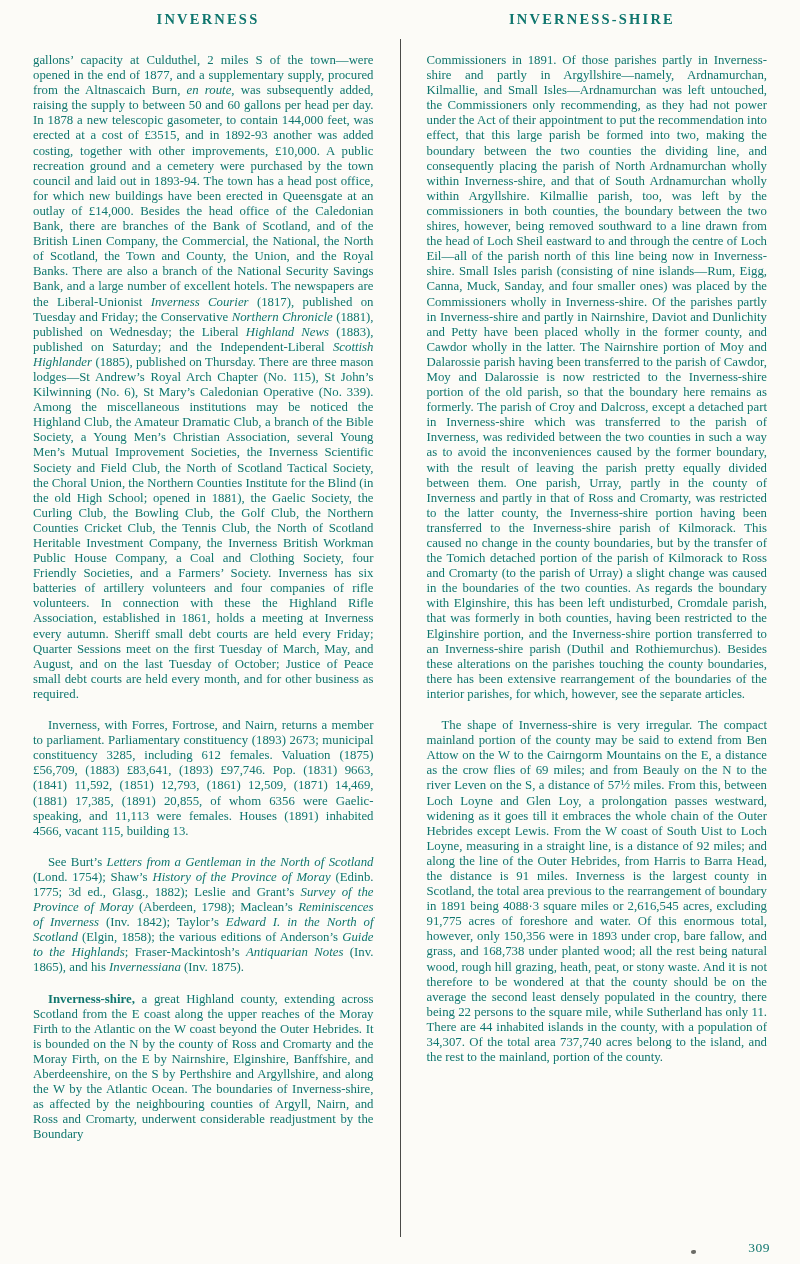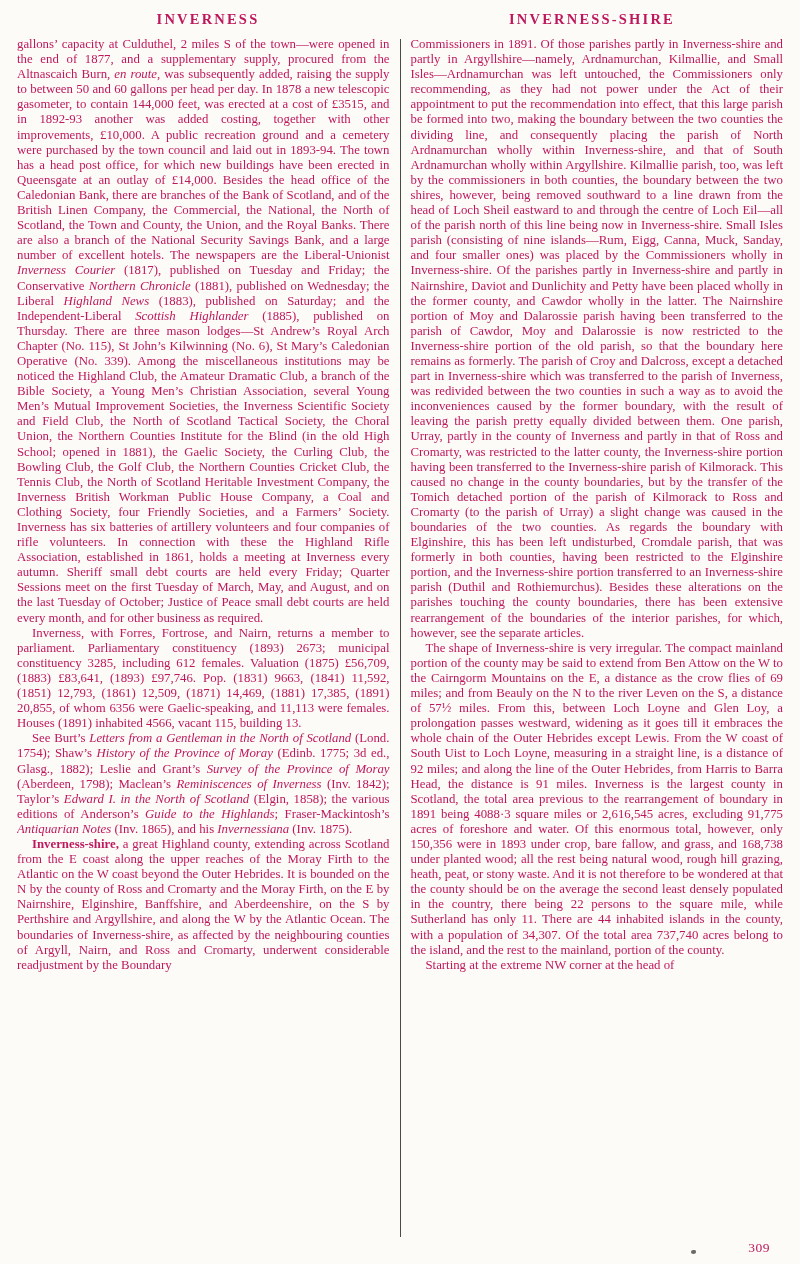--- a/index.html
+++ b/index.html
@@ -3,21 +3,21 @@
 <meta charset="utf-8">
 <style>
   html, body { margin: 0; padding: 0; }
   body { background: #d9d7d2; font-family: "Liberation Serif", "DejaVu Serif", serif; }
   .page {
     position: relative;
     width: 800px;
     height: 1264px;
     margin: 0 auto;
     background: #fcfbf7;
-    color: #be185d;
+    color: #0f766e;
     overflow: hidden;
   }
   .running-heads {
     position: absolute;
     top: 11px; left: 16px; right: 16px;
     display: flex;
   }
   .running-head {
     flex: 1;
     text-align: center;
@@ -38,21 +38,21 @@
     font-size: 12.8px;
     line-height: 15.1px;
     hyphens: auto;
     -webkit-hyphens: auto;
   }
   .divider {
     width: 1px;
     background: #4a4a48;
     margin: 2px 10px 12px 10px;
   }
-  .column p { margin: 0; }
+  .column p { margin: 16px; }
   .column p.indent { text-indent: 15px; }
   .sc { font-variant: small-caps; letter-spacing: 0.4px; }
   b { font-weight: 700; }
   .page-number {
     position: absolute;
     right: 30px; bottom: 8px;
     font-size: 13.5px;
     letter-spacing: 0.5px;
   }
   .ink-mark {
@@ -75,18 +75,17 @@
     <div class="column">
         <p class="">gallons’ capacity at Culduthel, 2 miles S of the town—were opened in the end of 1877, and a supplementary supply, procured from the Altnascaich Burn, <i>en route</i>, was subsequently added, raising the supply to between 50 and 60 gallons per head per day. In 1878 a new telescopic gasometer, to contain 144,000 feet, was erected at a cost of £3515, and in 1892-93 another was added costing, together with other improvements, £10,000. A public recreation ground and a cemetery were purchased by the town council and laid out in 1893-94. The town has a head post office, for which new buildings have been erected in Queensgate at an outlay of £14,000. Besides the head office of the Caledonian Bank, there are branches of the Bank of Scotland, and of the British Linen Company, the Commercial, the National, the North of Scotland, the Town and County, the Union, and the Royal Banks. There are also a branch of the National Security Savings Bank, and a large number of excellent hotels. The newspapers are the Liberal-Unionist <i>Inverness Courier</i> (1817), published on Tuesday and Friday; the Conservative <i>Northern Chronicle</i> (1881), published on Wednesday; the Liberal <i>Highland News</i> (1883), published on Saturday; and the Independent-Liberal <i>Scottish Highlander</i> (1885), published on Thursday. There are three mason lodges—St Andrew’s Royal Arch Chapter (No. 115), St John’s Kilwinning (No. 6), St Mary’s Caledonian Operative (No. 339). Among the miscellaneous institutions may be noticed the Highland Club, the Amateur Dramatic Club, a branch of the Bible Society, a Young Men’s Christian Association, several Young Men’s Mutual Improvement Societies, the Inverness Scientific Society and Field Club, the North of Scotland Tactical Society, the Choral Union, the Northern Counties Institute for the Blind (in the old High School; opened in 1881), the Gaelic Society, the Curling Club, the Bowling Club, the Golf Club, the Northern Counties Cricket Club, the Tennis Club, the North of Scotland Heritable Investment Company, the Inverness British Workman Public House Company, a Coal and Clothing Society, four Friendly Societies, and a Farmers’ Society. Inverness has six batteries of artillery volunteers and four companies of rifle volunteers. In connection with these the Highland Rifle Association, established in 1861, holds a meeting at Inverness every autumn. Sheriff small debt courts are held every Friday; Quarter Sessions meet on the first Tuesday of March, May, and August, and on the last Tuesday of October; Justice of Peace small debt courts are held every month, and for other business as required.</p>
         <p class="indent">Inverness, with Forres, Fortrose, and Nairn, returns a member to parliament. Parliamentary constituency (1893) 2673; municipal constituency 3285, including 612 females. Valuation (1875) £56,709, (1883) £83,641, (1893) £97,746. Pop. (1831) 9663, (1841) 11,592, (1851) 12,793, (1861) 12,509, (1871) 14,469, (1881) 17,385, (1891) 20,855, of whom 6356 were Gaelic-speaking, and 11,113 were females. Houses (1891) inhabited 4566, vacant 115, building 13.</p>
         <p class="indent">See Burt’s <i>Letters from a Gentleman in the North of Scotland</i> (Lond. 1754); Shaw’s <i>History of the Province of Moray</i> (Edinb. 1775; 3d ed., Glasg., 1882); Leslie and Grant’s <i>Survey of the Province of Moray</i> (Aberdeen, 1798); Maclean’s <i>Reminiscences of Inverness</i> (Inv. 1842); Taylor’s <i>Edward I. in the North of Scotland</i> (Elgin, 1858); the various editions of Anderson’s <i>Guide to the Highlands</i>; Fraser-Mackintosh’s <i>Antiquarian Notes</i> (Inv. 1865), and his <i>Invernessiana</i> (Inv. 1875).</p>
         <p class="indent"><b>Inverness-shire,</b> a great Highland county, extending across Scotland from the E coast along the upper reaches of the Moray Firth to the Atlantic on the W coast beyond the Outer Hebrides. It is bounded on the N by the county of Ross and Cromarty and the Moray Firth, on the E by Nairnshire, Elginshire, Banffshire, and Aberdeenshire, on the S by Perthshire and Argyllshire, and along the W by the Atlantic Ocean. The boundaries of Inverness-shire, as affected by the neighbouring counties of Argyll, Nairn, and Ross and Cromarty, underwent considerable readjustment by the Boundary</p>
       </div>
     <div class="divider"></div>
     <div class="column">
         <p class="">Commissioners in 1891. Of those parishes partly in Inverness-shire and partly in Argyllshire—namely, Ardnamurchan, Kilmallie, and Small Isles—Ardnamurchan was left untouched, the Commissioners only recommending, as they had not power under the Act of their appointment to put the recommendation into effect, that this large parish be formed into two, making the boundary between the two counties the dividing line, and consequently placing the parish of North Ardnamurchan wholly within Inverness-shire, and that of South Ardnamurchan wholly within Argyllshire. Kilmallie parish, too, was left by the commissioners in both counties, the boundary between the two shires, however, being removed southward to a line drawn from the head of Loch Sheil eastward to and through the centre of Loch Eil—all of the parish north of this line being now in Inverness-shire. Small Isles parish (consisting of nine islands—Rum, Eigg, Canna, Muck, Sanday, and four smaller ones) was placed by the Commissioners wholly in Inverness-shire. Of the parishes partly in Inverness-shire and partly in Nairnshire, Daviot and Dunlichity and Petty have been placed wholly in the former county, and Cawdor wholly in the latter. The Nairnshire portion of Moy and Dalarossie parish having been transferred to the parish of Cawdor, Moy and Dalarossie is now restricted to the Inverness-shire portion of the old parish, so that the boundary here remains as formerly. The parish of Croy and Dalcross, except a detached part in Inverness-shire which was transferred to the parish of Inverness, was redivided between the two counties in such a way as to avoid the inconveniences caused by the former boundary, with the result of leaving the parish pretty equally divided between them. One parish, Urray, partly in the county of Inverness and partly in that of Ross and Cromarty, was restricted to the latter county, the Inverness-shire portion having been transferred to the Inverness-shire parish of Kilmorack. This caused no change in the county boundaries, but by the transfer of the Tomich detached portion of the parish of Kilmorack to Ross and Cromarty (to the parish of Urray) a slight change was caused in the boundaries of the two counties. As regards the boundary with Elginshire, this has been left undisturbed, Cromdale parish, that was formerly in both counties, having been restricted to the Elginshire portion, and the Inverness-shire portion transferred to an Inverness-shire parish (Duthil and Rothiemurchus). Besides these alterations on the parishes touching the county boundaries, there has been extensive rearrangement of the boundaries of the interior parishes, for which, however, see the separate articles.</p>
         <p class="indent">The shape of Inverness-shire is very irregular. The compact mainland portion of the county may be said to extend from Ben Attow on the W to the Cairngorm Mountains on the E, a distance as the crow flies of 69 miles; and from Beauly on the N to the river Leven on the S, a distance of 57½ miles. From this, between Loch Loyne and Glen Loy, a prolongation passes westward, widening as it goes till it embraces the whole chain of the Outer Hebrides except Lewis. From the W coast of South Uist to Loch Loyne, measuring in a straight line, is a distance of 92 miles; and along the line of the Outer Hebrides, from Harris to Barra Head, the distance is 91 miles. Inverness is the largest county in Scotland, the total area previous to the rearrangement of boundary in 1891 being 4088·3 square miles or 2,616,545 acres, excluding 91,775 acres of foreshore and water. Of this enormous total, however, only 150,356 were in 1893 under crop, bare fallow, and grass, and 168,738 under planted wood; all the rest being natural wood, rough hill grazing, heath, peat, or stony waste. And it is not therefore to be wondered at that the county should be on the average the second least densely populated in the country, there being 22 persons to the square mile, while Sutherland has only 11. There are 44 inhabited islands in the county, with a population of 34,307. Of the total area 737,740 acres belong to the island, and the rest to the mainland, portion of the county.</p>
-        <p class="indent">Starting at the extreme NW corner at the head of</p>
       </div>
   </div>
   <div class="ink-mark"></div>
   <div class="page-number">309</div>
 </div>
 
 </body></html>

